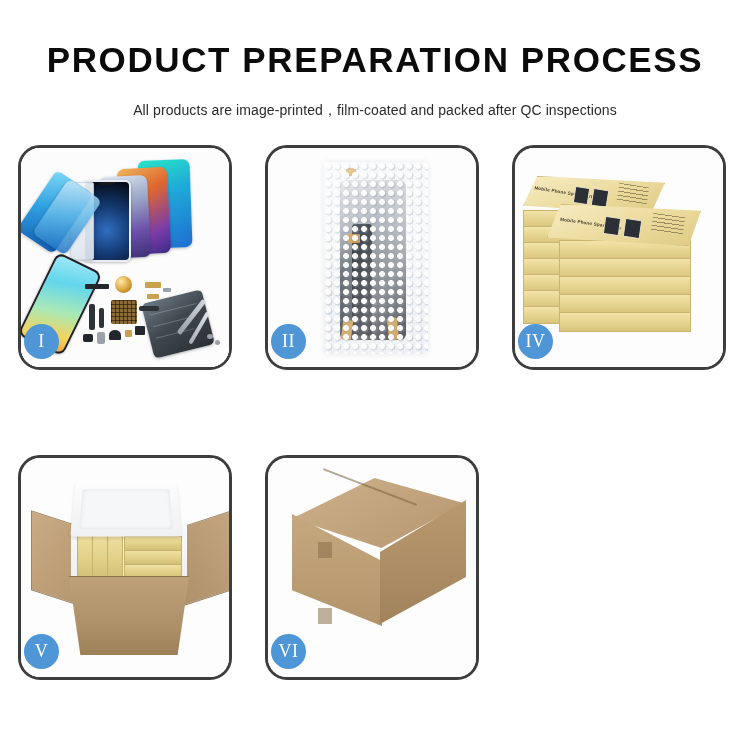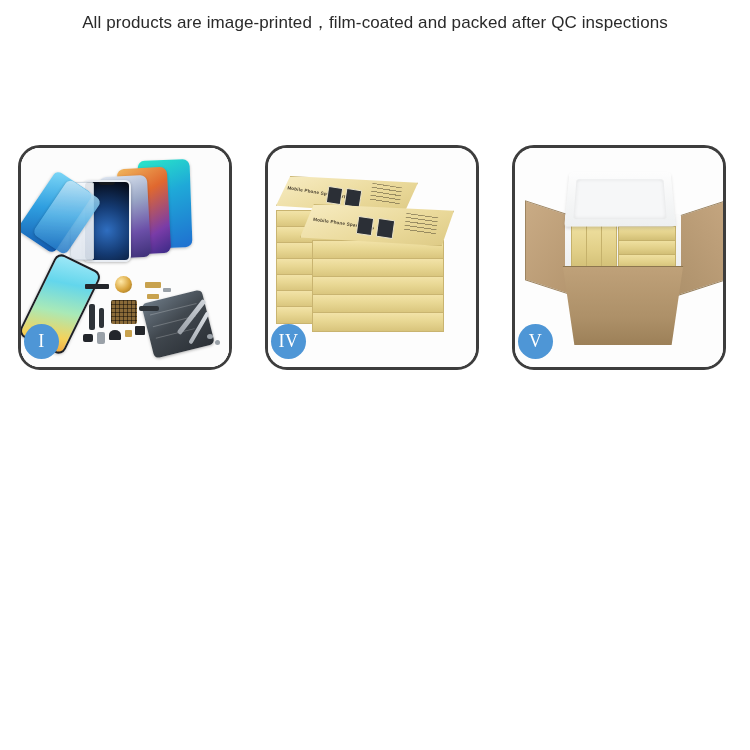--- a/index.html
+++ b/index.html
@@ -27,23 +27,23 @@
     margin: 0;
     padding-top: 42px;
     font-size: 35px;
     font-weight: bold;
     letter-spacing: 1.6px;
     color: #0b0b0b;
     line-height: 1.05;
     font-family: "Liberation Sans", sans-serif;
   }
   .page-subtitle {
-    margin: 0;
+    margin: 12px;
     padding-top: 11px;
-    font-size: 17px;
+    font-size: 14px;
     font-weight: normal;
     color: #2a2a2a;
     letter-spacing: 0.1px;
     font-family: "Liberation Sans", sans-serif;
   }
 
   
   .grid {
     position: absolute;
     left: 18px;
@@ -442,20 +442,21 @@
   .c6-tab {
     position: absolute;
     width: 14px; height: 16px;
     background: rgba(139,112,74,.55);
   }
 </style>
 </head>
 <body>
 
 <div class="header">
+  <h1 class="page-title">PRODUCT PREPARATION PROCESS</h1>
   <p class="page-subtitle">All products are image-printed，film-coated and packed after QC inspections</p>
 </div>
 
 <div class="grid">
 
   <div class="panel">
     <div class="panel-inner">
       <div class="scene">
         <div class="p1-bg"></div>
 
@@ -495,20 +496,37 @@
         <div class="sm grey" style="left:186px;top:186px;width:6px;height:5px;border-radius:50%;"></div>
         <div class="sm grey" style="left:194px;top:192px;width:5px;height:5px;border-radius:50%;"></div>
 
         <div class="tool"></div>
         <div class="tool2"></div>
       </div>
     </div>
     <div class="badge">I</div>
   </div>
 
+  <div class="panel">
+    <div class="panel-inner">
+      <div class="scene">
+        <div class="bubble-pack">
+          <div class="bp-item"></div>
+          <div class="bp-item-dark"></div>
+          <div class="tape" style="left:22px;top:6px;width:10px;height:8px;"></div>
+          <div class="tape" style="left:24px;top:72px;width:12px;height:9px;"></div>
+          <div class="tape" style="left:18px;top:158px;width:10px;height:20px;transform:rotate(8deg);"></div>
+          <div class="tape" style="left:64px;top:156px;width:10px;height:22px;transform:rotate(-6deg);"></div>
+          <div class="bubbles"></div>
+          <div class="sheen"></div>
+        </div>
+      </div>
+    </div>
+    <div class="badge">II</div>
+  </div>
 
 
   <div class="panel">
     <div class="panel-inner">
       <div class="scene stack">
 
         <div class="sbox" style="left:8px;top:62px;width:118px;height:16px;"></div>
         <div class="sbox" style="left:8px;top:78px;width:118px;height:16px;"></div>
         <div class="sbox" style="left:8px;top:94px;width:118px;height:16px;"></div>
         <div class="sbox" style="left:8px;top:110px;width:118px;height:16px;"></div>
@@ -556,14 +574,27 @@
 
         <div class="v-body"></div>
         <div class="v-lid">
           <div class="v-lid-inner"></div>
         </div>
       </div>
     </div>
     <div class="badge">V</div>
   </div>
 
+  <div class="panel">
+    <div class="panel-inner">
+      <div class="scene">
+        <div class="c6-top"></div>
+        <div class="c6-left"></div>
+        <div class="c6-right"></div>
+        <div class="c6-seam" style="left:52px;top:28px;width:100px;height:2px;transform:rotate(21deg);"></div>
+        <div class="c6-tab" style="left:50px;top:84px;"></div>
+        <div class="c6-tab" style="left:50px;top:150px;"></div>
+      </div>
+    </div>
+    <div class="badge">VI</div>
+  </div>
 
 </div>
 
 </body></html>

